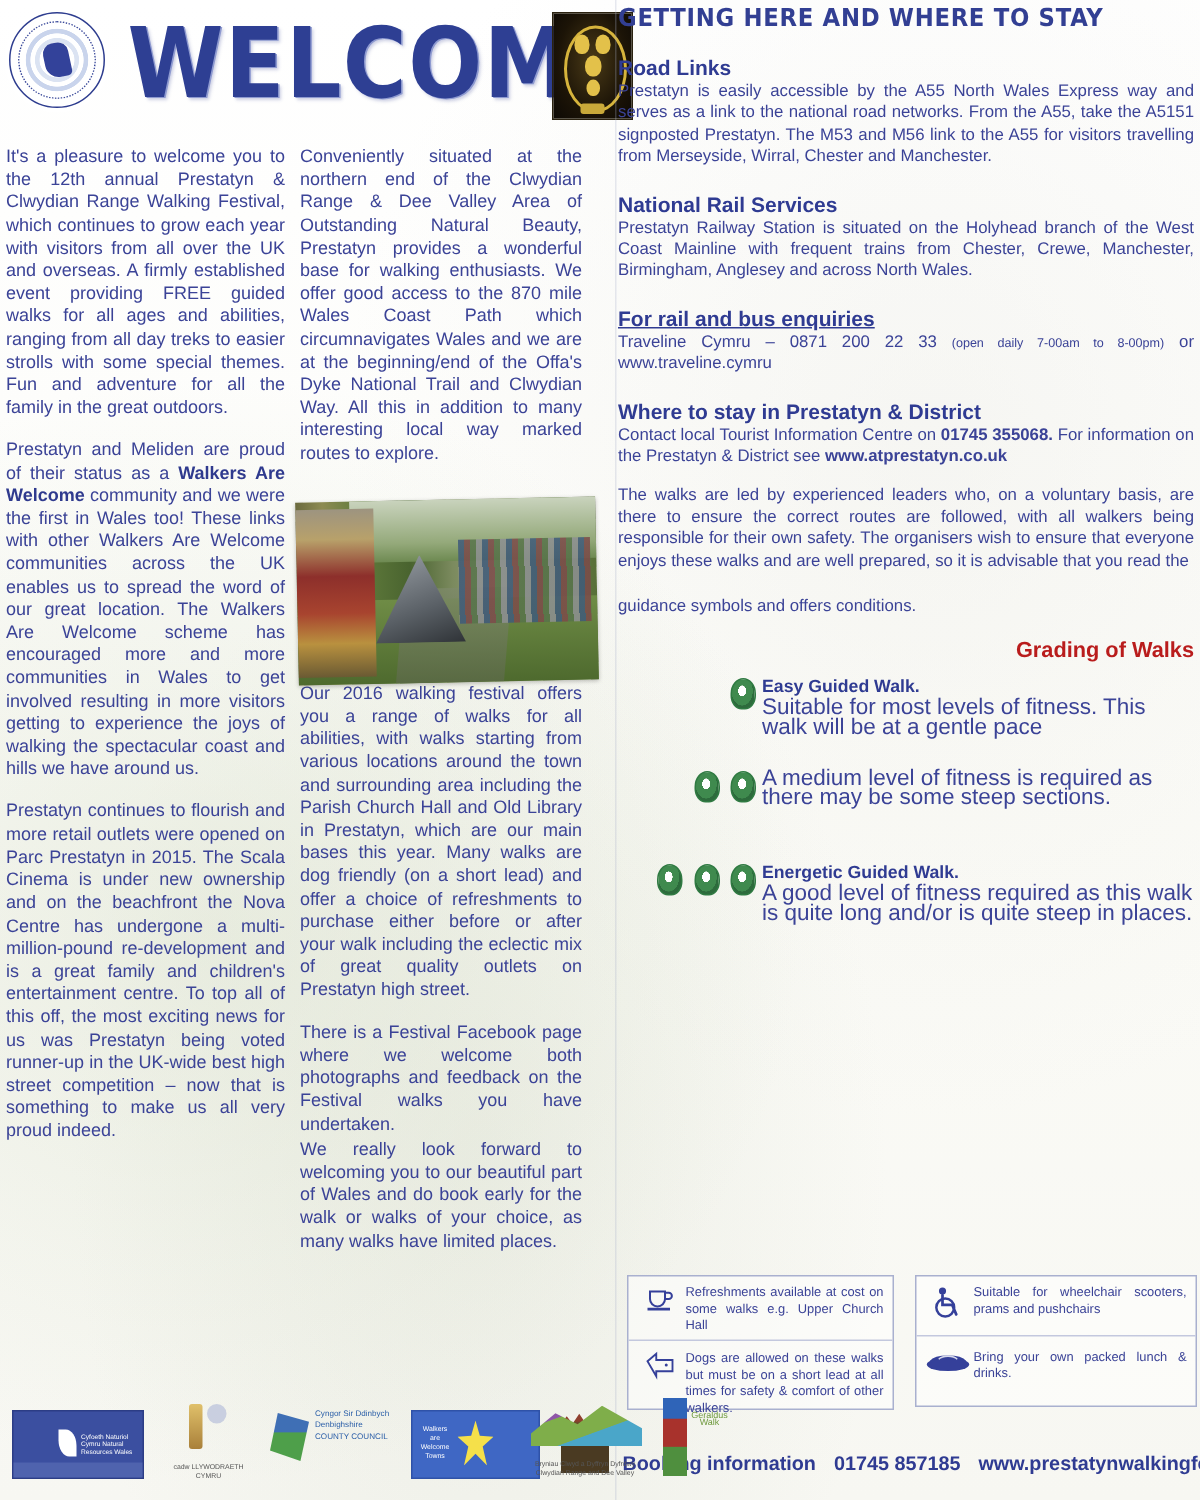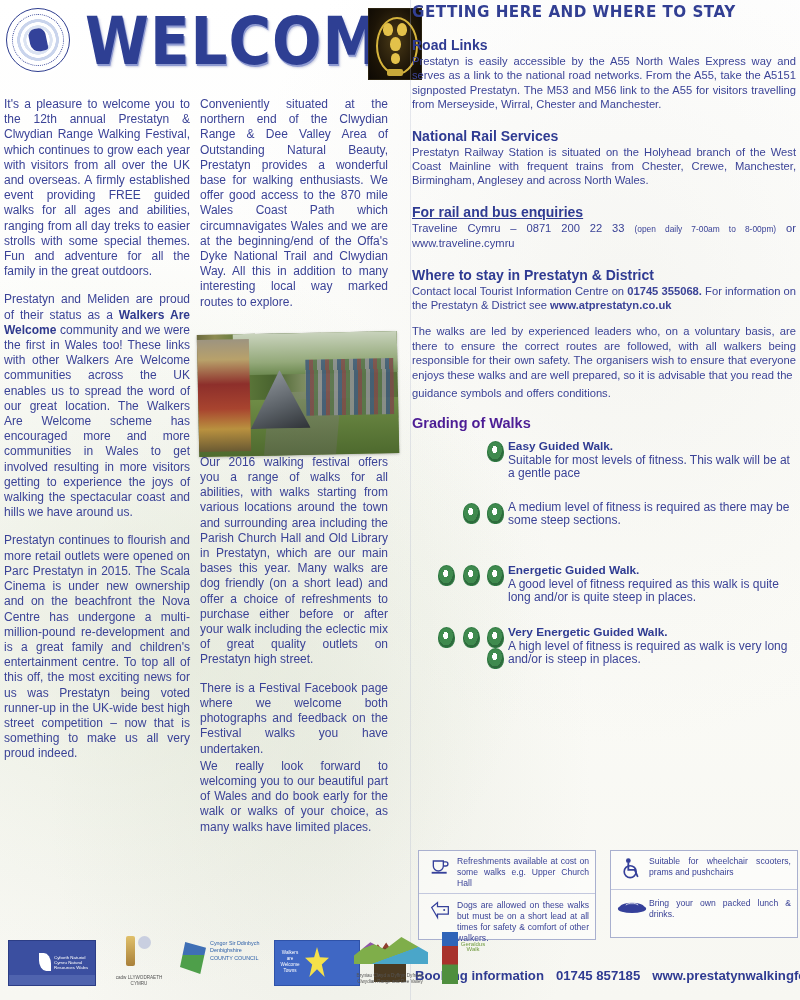--- a/index.html
+++ b/index.html
@@ -115,33 +115,33 @@
   .rc-h{
     font-size:14px;font-weight:bold;color:#2f3b92;margin:16px 0 1px 0;
     font-family:"Liberation Sans", sans-serif;
   }
   .rc-h.underline{text-decoration:underline;}
   .rc-p{font-size:11.2px;line-height:14.4px;text-align:justify;margin:0 0 12px 0;color:#3b4397;}
   .small{font-size:8.4px;}
   .bold{font-weight:bold;}
 
   .grading-title{
-    text-align:left;font-size:14.5px;font-weight:bold;color:#4c1d95;
+    text-align:right;font-size:14.5px;font-weight:bold;color:#b91c1c;
     margin:14px 0 8px 0;
   }
   .grade-row{position:relative;min-height:56px;padding-left:96px;margin-bottom:6px;}
   .grade-icons{position:absolute;left:0;top:2px;width:92px;height:24px;text-align:right;}
   .boot-icon{
     display:inline-block;width:15px;height:19px;margin-left:3px;vertical-align:top;
     border-radius:52% 52% 45% 45%;
     background:radial-gradient(ellipse at 45% 40%, #ffffff 0 22%, #3f8a4e 23% 60%, #2d6b3c 61% 100%);
     border:1.5px solid #2f7a42;
   }
   .grade-head{font-size:11.8px;font-weight:bold;color:#2f3b92;margin-bottom:1px;}
-  .grade-body{font-size:12px;line-height:13.4px;color:#3b4397;}
+  .grade-body{font-size:15px;line-height:13.4px;color:#3b4397;}
 
   .sym-wrap{position:absolute;left:418px;top:850px;width:378px;height:90px;}
   .sym-box{position:absolute;top:0;border:1px solid #a9b0cf;background:rgba(255,255,255,.5);}
   .sym-box.left{left:0;width:176px;height:88px;}
   .sym-box.right{left:192px;width:186px;height:86px;}
   .sym-row{display:flex;align-items:flex-start;padding:5px 4px 0 4px;}
   .sym-ico{width:34px;flex:0 0 34px;text-align:center;color:#35409a;}
   .sym-txt{font-size:8.6px;line-height:11px;color:#3b4397;text-align:justify;padding-right:2px;}
 
   .booking{
@@ -257,21 +257,21 @@
       </div>
     </div>
 
     <div>
       <div class="rc-h">Where to stay in Prestatyn &amp; District</div>
       <div class="rc-p">
         <span>Contact local Tourist Information Centre on </span><span class="bold">01745 355068.</span><span>  For information on the Prestatyn &amp; District see </span><span class="bold">www.atprestatyn.co.uk</span>
       </div>
     </div>
 
-    <div class="rc-p" style="margin-bottom:4px">
+    <div class="rc-p" style="margin-bottom:16px">
       <span>The walks are led by experienced leaders who, on a voluntary basis, are there to ensure the correct routes are followed, with all walkers being responsible for their own safety.  The organisers wish to ensure that everyone enjoys these walks and are well prepared, so it is advisable that you read the</span>
     </div>
     <div class="rc-p" style="text-align:left">guidance symbols and offers conditions.</div>
 
     <div class="grading-title">Grading of Walks</div>
 
     <div class="grade-row">
       <div class="grade-icons">
         <span class="boot-icon"></span>
       </div>
@@ -290,30 +290,20 @@
     <div class="grade-row">
       <div class="grade-icons">
         <span class="boot-icon"></span>
         <span class="boot-icon"></span>
         <span class="boot-icon"></span>
       </div>
       <div class="grade-head">Energetic Guided Walk.</div>
       <div class="grade-body">A good level of fitness required as this walk is quite long and/or is quite steep in places.</div>
     </div>
 
-    <div class="grade-row">
-      <div class="grade-icons">
-        <span class="boot-icon"></span>
-        <span class="boot-icon"></span>
-        <span class="boot-icon"></span>
-        <span class="boot-icon"></span>
-      </div>
-      <div class="grade-head">Very Energetic Guided Walk.</div>
-      <div class="grade-body">A high level of fitness is required as walk is very long and/or is steep in places.</div>
-    </div>
 
   </div>
 
   <div class="sym-wrap">
 
     <div class="sym-box left">
       <div class="sym-row" style="border-bottom:1px solid #c3c8de;padding-bottom:4px">
         <div class="sym-ico">
           <svg width="20" height="20" viewBox="0 0 24 24" aria-hidden="true">
             <path d="M4 6h12v6a6 6 0 0 1-12 0V6z" fill="none" stroke="#35409a" stroke-width="1.6"></path>

